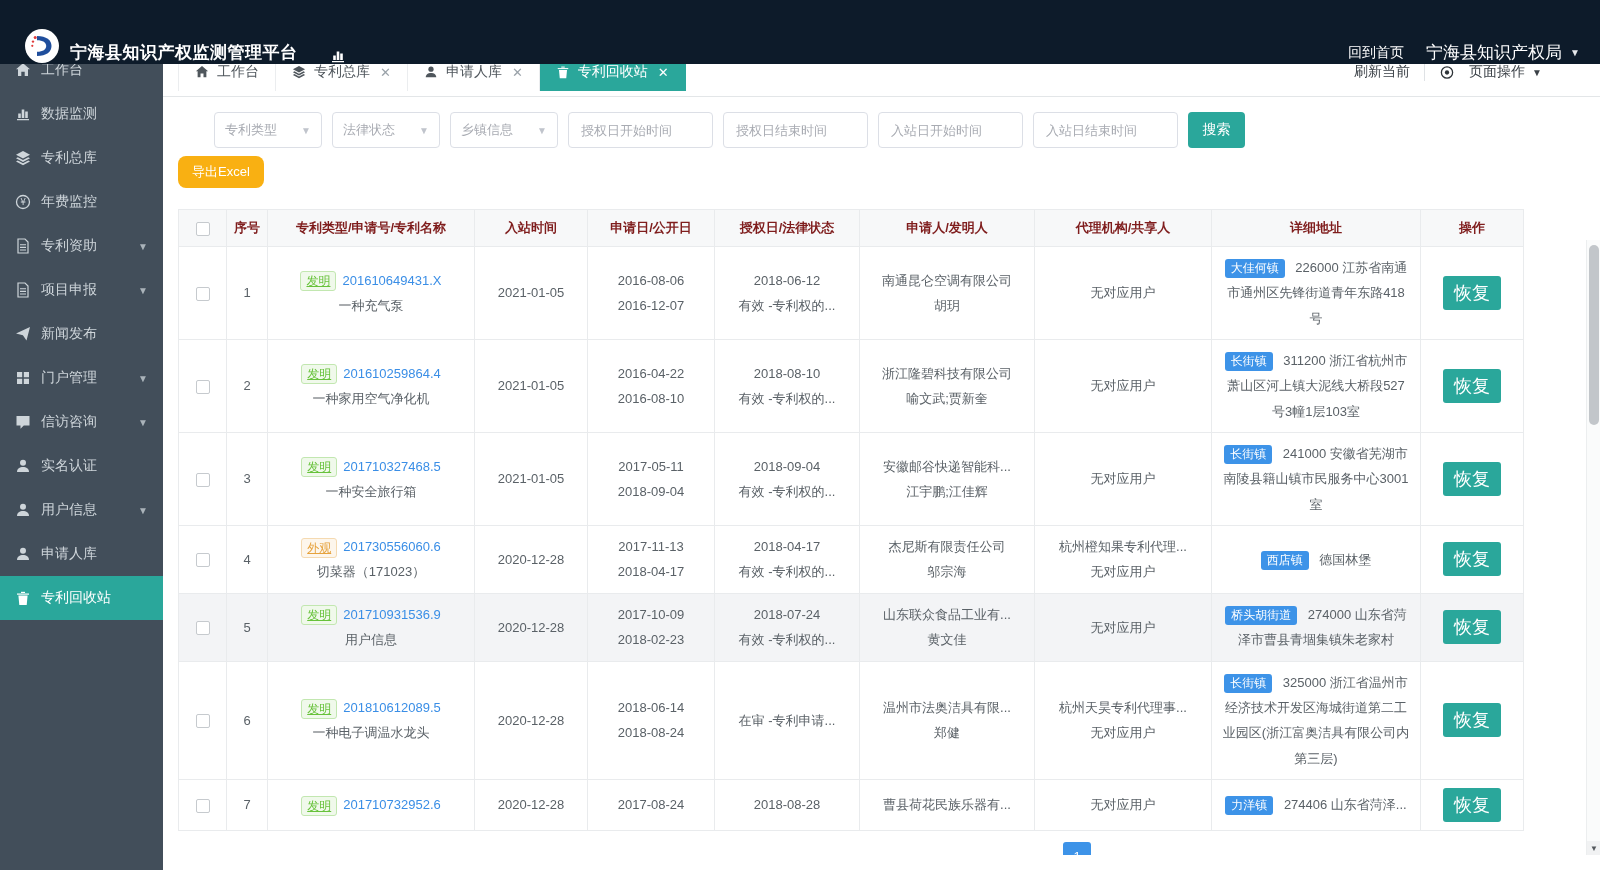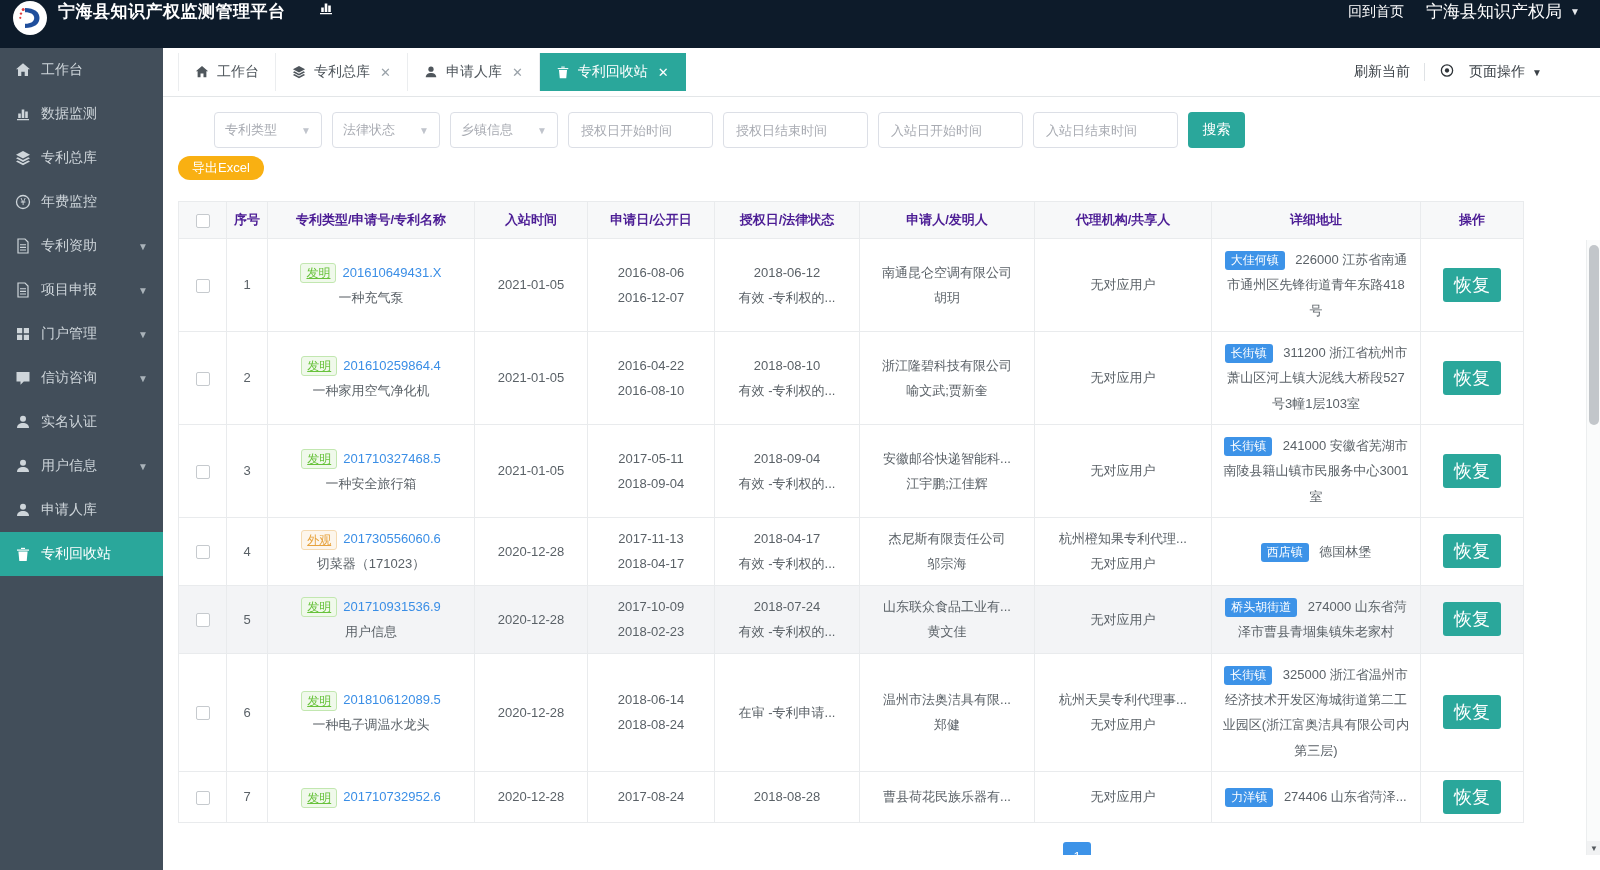--- a/index.html
+++ b/index.html
@@ -1,21 +1,21 @@
 <!DOCTYPE html>
 <html style="--accent: #2aa79b; --blue: #3d93e8; --export: #f9b012; --link: #3a8ee6; --topbar-bg: #0d1b2a; --sidebar-bg: #424e5a; --inv-green: #67c23a; --des-orange: #e6a23c;"><head>
 <meta charset="utf-8">
 <style>
   * { margin:0; padding:0; box-sizing:border-box; }
   html,body { width:1600px; height:870px; overflow:hidden; background:#fff;
     font-family:"Liberation Sans","DejaVu Sans",sans-serif; }
 
   
-  .topbar { position:fixed; top:0; left:0; width:1600px; height:48px; background:var(--topbar-bg);
-    display:flex; align-items:flex-start; color:#fff; z-index:30; padding:0 20px 0 12px; }
+  .topbar { position:fixed; top:0; left:0; width:1600px; height:64px; background:var(--topbar-bg);
+    display:flex; align-items:flex-end; color:#fff; z-index:30; padding:0 20px 0 24px; }
   .logo { width:36px; height:36px; flex:0 0 36px; }
   .topbar-title { font-size:17px; font-weight:bold; margin-left:10px; letter-spacing:.5px; }
   .topbar-chart { width:20px; height:20px; margin-left:32px; color:#fff; }
   .topbar-right { margin-left:auto; display:flex; align-items:center; gap:22px; }
   .home-link { font-size:14px; color:#fff; cursor:pointer; }
   .org { font-size:17px; display:flex; align-items:center; gap:8px; cursor:pointer; }
   .caret { font-size:10px; color:#e6e9ec; }
 
   
   .sidebar { position:fixed; top:48px; left:0; bottom:0; width:163px; background:var(--sidebar-bg); z-index:20; }
@@ -32,49 +32,49 @@
   .tabbar { height:49px; border-bottom:1px solid #e3e6e8; display:flex; align-items:center;
     padding:0 58px 0 15px; }
   .tabs { display:flex; height:38px; }
   .tab { display:flex; align-items:center; gap:8px; padding:0 16px; font-size:14px; color:#4f565c;
     border-right:1px solid #ebedef; cursor:pointer; white-space:nowrap; }
   .tab:first-child { border-left:1px solid #ebedef; }
   .tab .icn { width:14px; height:14px; flex-basis:14px; }
   .tab.active { background:var(--accent); color:#fff; border-color:var(--accent); }
   .tab .close { font-size:13px; color:#9aa2a9; margin-left:2px; }
   .tab.active .close { color:#fff; }
-  .tab-actions { margin-left:auto; display:flex; align-items:flex-start; gap:14px; font-size:14px; color:#3b4147; }
+  .tab-actions { margin-left:auto; display:flex; align-items:center; gap:14px; font-size:14px; color:#3b4147; }
   .tab-actions .divider { width:1px; height:18px; background:#dfe2e5; }
   .target-icn { width:15px; height:15px; color:#2e3338; }
   .page-ops { display:flex; align-items:center; gap:7px; cursor:pointer; }
   .refresh { cursor:pointer; }
 
   .content { padding:15px 59px 0 15px; position:relative; }
 
   
   .filters { display:flex; gap:10px;padding-left:36px; }
   .f-select { width:108px; height:36px; border:1px solid #dcdfe6; border-radius:4px; background:#fff;
     display:flex; align-items:center; justify-content:space-between; padding:0 10px;
     color:#a8abb2; font-size:13px; cursor:pointer; flex:0 0 auto; }
   .f-select .chev { color:#c0c4cc; font-size:10px; }
   .f-input { width:145px; height:36px; border:1px solid #dcdfe6; border-radius:4px; background:#fff;
     padding:0 12px; font-size:13px; color:#606266; outline:none; flex:0 0 auto;
     font-family:"Liberation Sans","DejaVu Sans",sans-serif; }
   .f-input::placeholder { color:#a8abb2; }
   .f-input.wide { flex:1 1 auto; width:auto; }
   .search-btn { width:57px; height:36px; background:var(--accent); color:#fff; border:none;
     border-radius:4px; font-size:14px; cursor:pointer; flex:0 0 auto; }
-  .export-btn { margin-top:8px; height:24px; padding:0 14px; background:var(--export); color:#fff;
-    border:none; border-radius:16px; font-size:13px; cursor:pointer; }
+  .export-btn { margin-top:8px; height:32px; padding:0 14px; background:var(--export); color:#fff;
+    border:none; border-radius:8px; font-size:13px; cursor:pointer; }
 
   
   .table-wrap { margin-top:21px; height:650px; overflow:hidden; }
   table { width:1345px; border-collapse:collapse; table-layout:fixed; font-size:13px; color:#5a6167; }
   th,td { border:1px solid #e9ebed; text-align:center; vertical-align:middle; padding:8px 8px; line-height:1.8; }
-  thead th { background:#f7f8f9; color:#4c1d95; font-weight:bold; height:37px; padding:4px 6px; font-size:13px; }
+  thead th { background:#f7f8f9; color:#7f1d1d; font-weight:bold; height:37px; padding:4px 6px; font-size:13px; }
   tr.hl td { background:#f3f4f6; }
   .ln { padding:1px 0; }
   .cb { display:inline-block; width:14px; height:14px; border:1px solid #c6cace; border-radius:2px;
     background:#fff; vertical-align:middle; cursor:pointer; }
   .tag { display:inline-block; font-size:12px; line-height:18px; padding:0 5px; border-radius:3px;
     border:1px solid; vertical-align:middle;text-decoration:underline; }
   .tag.invention { color:var(--inv-green); background:#f0f9eb; border-color:#c2e7b0; }
   .tag.design { color:var(--des-orange); background:#fdf6ec; border-color:#f5dab1; }
   .appno { color:var(--link); text-decoration:none; margin-left:6px; cursor:pointer;text-align:right; }
   .town { display:inline-block; background:var(--blue); color:#fff; font-size:12px; line-height:19px;
@@ -172,20 +172,28 @@
       </div>
       <div class="sidebar-item">
         <span class="icn ">
           <svg viewBox="0 0 16 16" fill="currentColor">
             <path d="M3 1h7l3 3v11H3z" fill="none" stroke="currentColor" stroke-width="1.2"></path>
             <path d="M5 6.2h6v1.1H5zM5 8.8h6v1.1H5zM5 11.4h6v1.1H5z"></path>
           </svg>
         </span>
         <span>项目申报</span>
         <span class="chev">▼</span>
+      </div>
+      <div class="sidebar-item">
+        <span class="icn ">
+          <svg viewBox="0 0 16 16" fill="currentColor">
+            <path d="M1 7.5 15 1l-3.5 13.5-3.6-5.2L1 7.5z"></path>
+          </svg>
+        </span>
+        <span>新闻发布</span>
       </div>
       <div class="sidebar-item">
         <span class="icn ">
           <svg viewBox="0 0 16 16" fill="currentColor">
             <path d="M2 2h5.2v5.2H2zM8.8 2H14v5.2H8.8zM2 8.8h5.2V14H2zM8.8 8.8H14V14H8.8z"></path>
           </svg>
         </span>
         <span>门户管理</span>
         <span class="chev">▼</span>
       </div>

